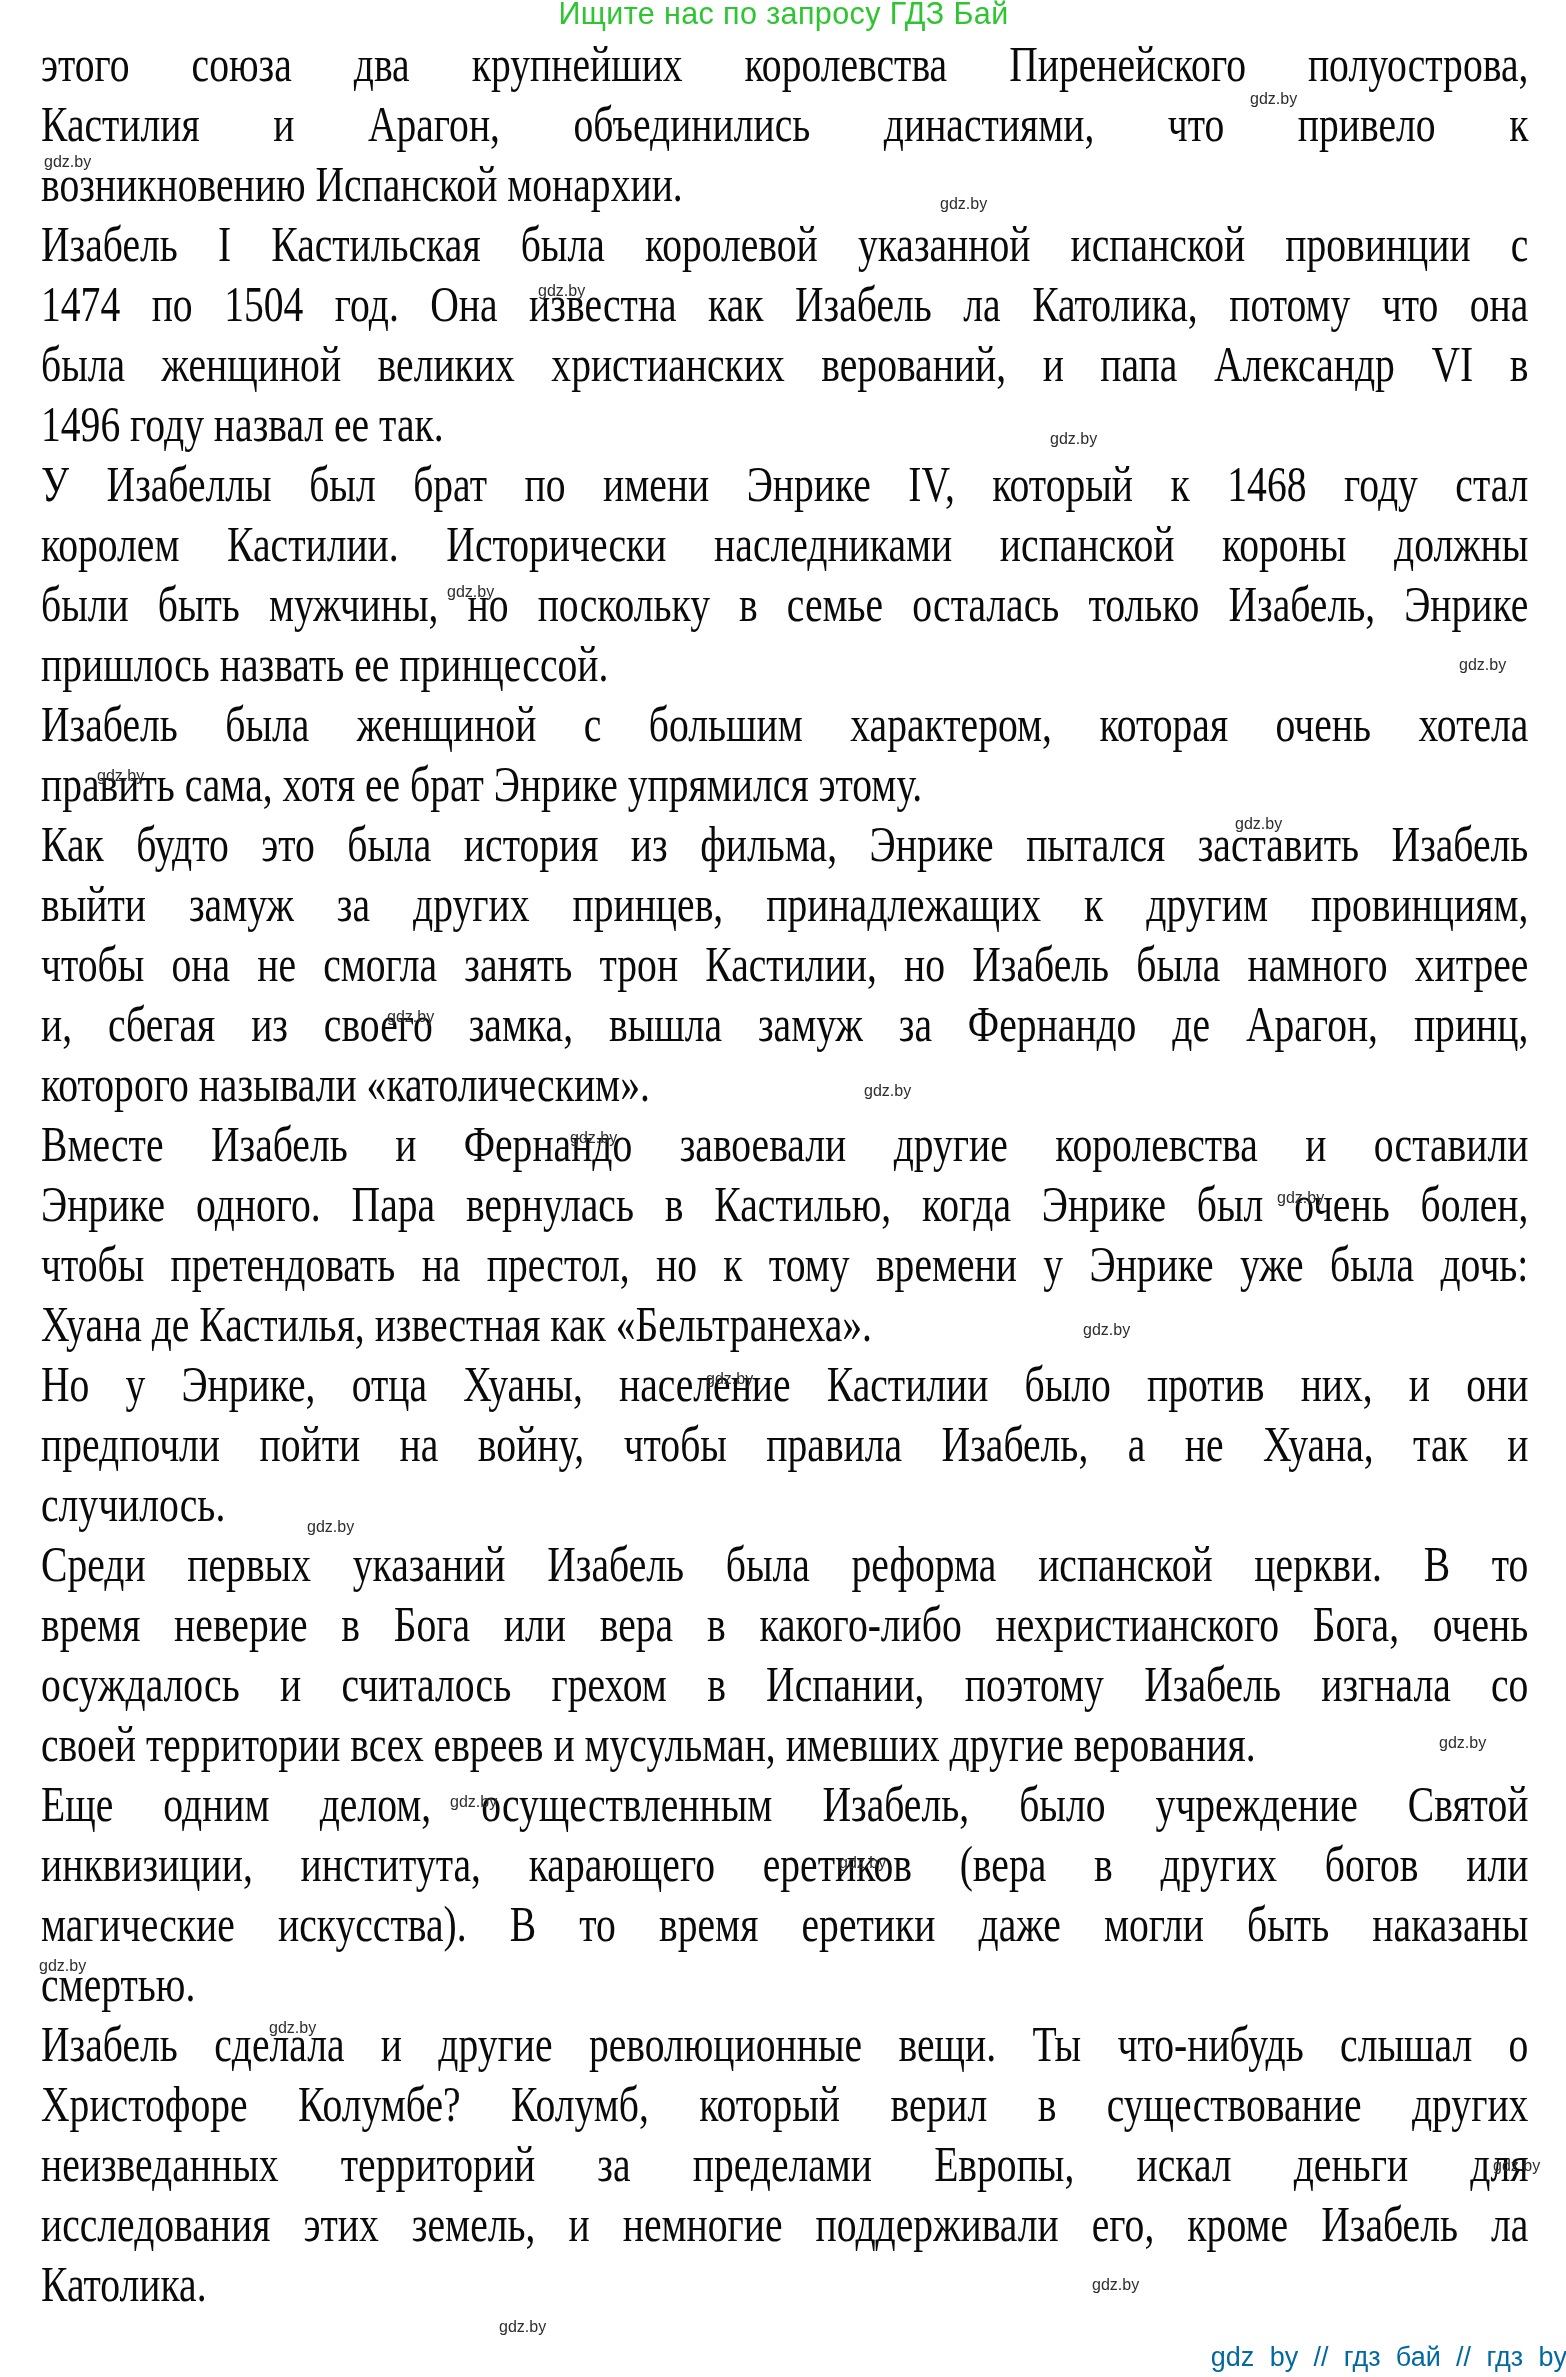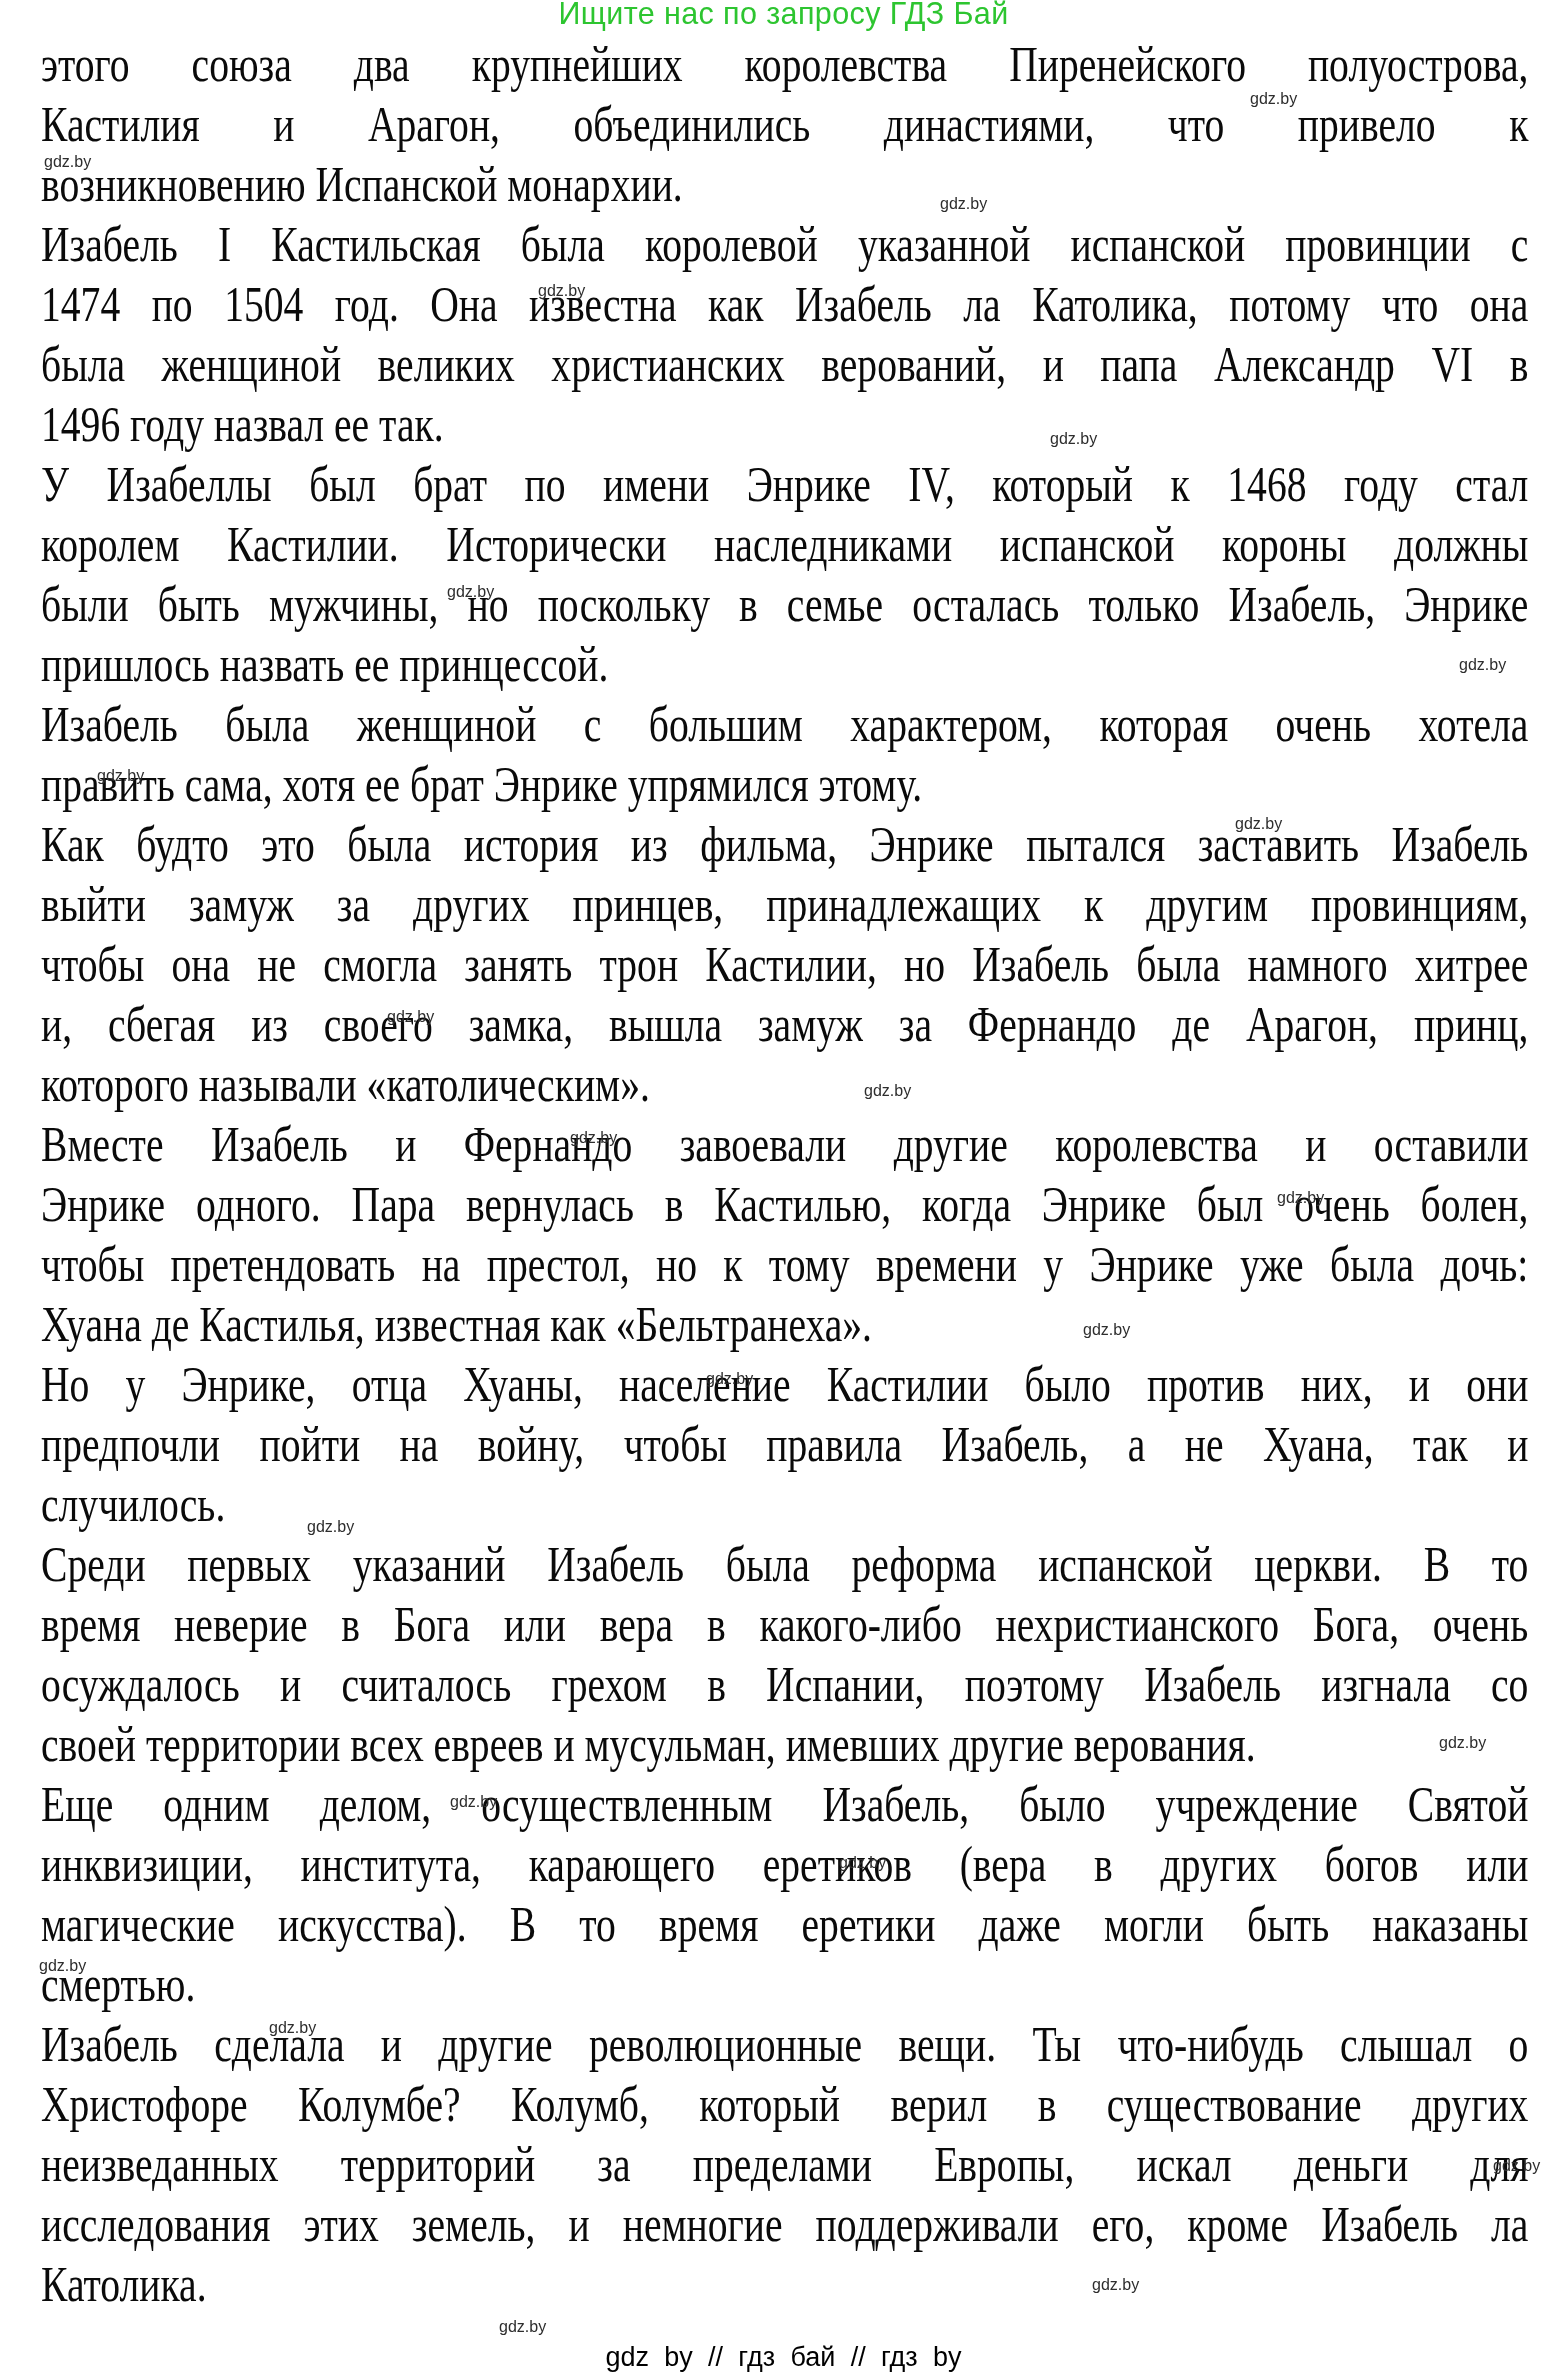--- a/index.html
+++ b/index.html
@@ -142,15 +142,15 @@
       <span class="wm" style="left: 1439px; top: 1734px; color: rgb(46, 46, 46);">gdz.by</span>
       <span class="wm" style="left: 450px; top: 1793px; color: rgb(46, 46, 46);">gdz.by</span>
       <span class="wm" style="left: 839px; top: 1854px; color: rgb(46, 46, 46);">gdz.by</span>
       <span class="wm" style="left: 39px; top: 1957px; color: rgb(46, 46, 46);">gdz.by</span>
       <span class="wm" style="left: 269px; top: 2019px; color: rgb(46, 46, 46);">gdz.by</span>
       <span class="wm" style="left: 1493px; top: 2157px; color: rgb(46, 46, 46);">gdz.by</span>
       <span class="wm" style="left: 1092px; top: 2276px; color: rgb(46, 46, 46);">gdz.by</span>
       <span class="wm" style="left: 499px; top: 2318px; color: rgb(46, 46, 46);">gdz.by</span>
     </div>
 
-  <div class="footer" style="color: #000000;">gdz by // гдз бай // гдз by</div>
+  <div class="footer" style="color: #0369a1; text-align: right;">gdz by // гдз бай // гдз by</div>
 </div>
 
 
 </body></html>

